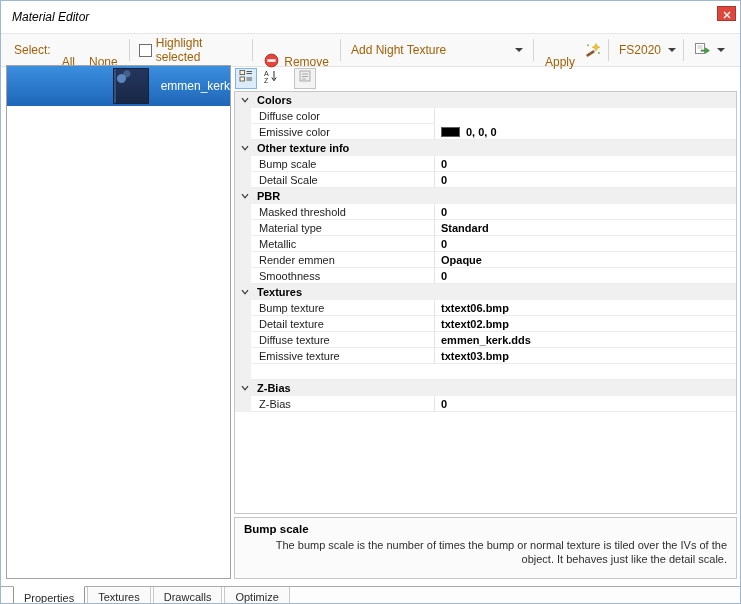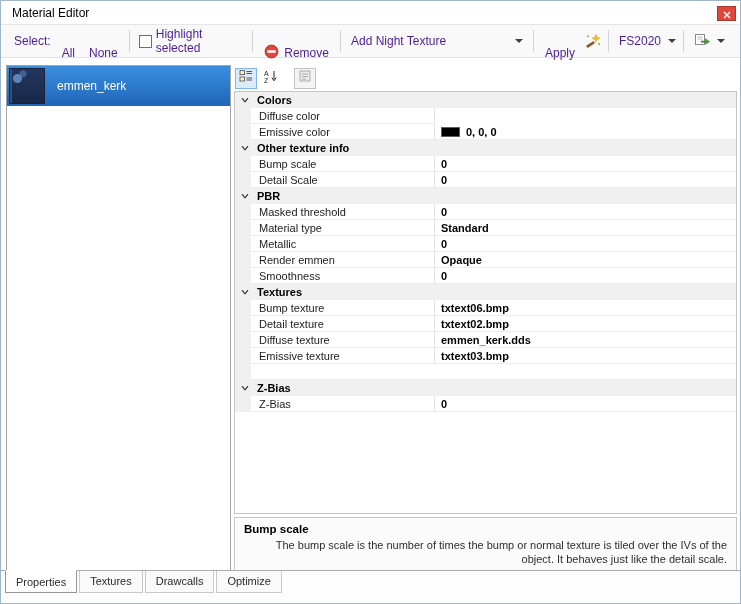--- a/index.html
+++ b/index.html
@@ -3,29 +3,29 @@
 <meta charset="utf-8">
 <style>
   * { margin:0; padding:0; box-sizing:border-box; }
   html,body { background:#d6d6d6; }
   body { font-family:"Liberation Sans", sans-serif; }
   .window {
     position:relative; width:741px; height:604px; background:#ffffff;
     border:1px solid #9eb6ce; overflow:hidden;
   }
   
-  .titlebar { height:24px; background:#fff; border-bottom:1px solid #e6e6e6;
-    display:flex; align-items:center; padding:0 11px; }
+  .titlebar { height:33px; background:#fff; border-bottom:1px solid #e6e6e6;
+    display:flex; align-items:center; padding:0 11px;font-style:italic; }
   .title { font-size:12px; color:#000; }
   .close-btn { position:absolute; top:5px; right:4px; width:19px; height:15px;
     background:var(--close-button,#e0473c); border:1px solid #a8372e;
     display:flex; align-items:center; justify-content:center; cursor:pointer; }
   
   .toolbar { height:33px; display:flex; align-items:center; background:#f9f9f9;
-    border-bottom:1px solid #e2e2e2; padding:0 9px; font-size:12px; color:#4c1d95;justify-content:space-between; }
+    border-bottom:1px solid #e2e2e2; padding:0 9px; font-size:12px; color:#a16207;justify-content:space-between; }
   .tb-label { padding:0 4px; }
   button { background:none; border:none; font:inherit; color:inherit; cursor:pointer; }
   .tb-btn { padding:3px 7px;margin-top:24px; }
   .tb-iconbtn { display:flex; align-items:center; gap:5px; }
   .tb-sep { width:1px; height:22px; background:#d4d4d4; margin:0 4px; flex:0 0 auto; }
   .checkbox { width:13px; height:13px; border:1px solid #6e6e6e; background:#fff;
     display:inline-block; margin-left:5px; flex:0 0 auto; }
   .combo { display:flex; align-items:center; justify-content:space-between;
     padding:3px 6px; cursor:pointer; }
   .combo-night { width:196px; }
@@ -33,21 +33,21 @@
   .dd-arrow { width:0; height:0; border-left:4px solid transparent;
     border-right:4px solid transparent; border-top:4px solid #3f3f3f; margin-left:7px; }
   .tb-icon { display:flex; align-items:center; padding:0 3px; }
   
   .material-list { position:absolute; left:5px; top:64px; width:225px; bottom:24px;
     background:#fff; border:1px solid #a3a3a3; overflow:hidden; }
   .material-item { height:40px; display:flex; align-items:center; cursor:pointer; }
   .material-item.selected {
     background:linear-gradient(var(--selection-gradient-top,#3b8ede),
                                var(--selection-gradient-bottom,#1e66b8));
-    color:#fff; }
+    color:#fff;justify-content:flex-end; }
   .thumb { width:36px; height:36px; margin:2px 0 2px 2px; flex:0 0 auto;
     border:1px solid #152档a; border:1px solid #16233f;
     background-color:#1d2f52;
     background-image:
       radial-gradient(circle at 22% 28%, #5e85bb 0 4px, rgba(0,0,0,0) 5px),
       radial-gradient(circle at 38% 14%, #44618e 0 3px, rgba(0,0,0,0) 4px),
       linear-gradient(90deg, #33507f 2px, rgba(0,0,0,0) 2px),
       linear-gradient(#24365e, #182846); }
   .mat-name { margin-left:12px; font-size:12px; }
   
@@ -71,22 +71,22 @@
     border-right:1px solid #e3e3e3; border-bottom:1px solid #ececec; }
   .pg-valuecell { flex:1; display:flex; align-items:center; gap:6px;
     padding-left:6px; border-bottom:1px solid #ececec; }
   .pg-swatch { width:19px; height:10px; border:1px solid #5e5e5e; flex:0 0 auto; }
   .pg-value-text { font-size:11px; font-weight:bold; color:#000; }
   .pg-help { height:62px; margin-top:3px; border:1px solid #c6c6c6; background:#fbfbfb;
     padding:5px 9px; overflow:hidden; }
   .pg-help-title { font-size:11.5px; font-weight:bold; color:#000; margin-bottom:3px; }
   .pg-help-desc { font-size:11px; color:#2e2e2e; line-height:1.3;text-align:right; }
   
-  .tabstrip { position:absolute; left:0; right:0; bottom:0; height:33px;
-    border-top:1px solid #ababab; background:#fdfdfd; display:flex; padding-left:4px; }
+  .tabstrip { position:absolute; left:0; right:0; bottom:0; height:17px;
+    border-top:1px solid #ababab; background:#fdfdfd; display:flex; padding-left:12px; }
   .tab { font-size:11px; color:#2a2a2a; padding:4px 10px 0 10px; height:22px;
     background:#fafafa; border:1px solid #c9c9c9; border-top:none; margin-right:2px;
     cursor:pointer; }
   .tab.active { background:#fff; border:1px solid #959595; border-top:1px solid #fff;
     margin-top:-1px; height:23px; padding-top:5px; }
 </style>
 </head>
 <body style="--selection-gradient-top: #3b8ede; --selection-gradient-bottom: #1e66b8; --close-button: #e0473c; --category-background: #f0f0f0;">
 
 <div class="window">

